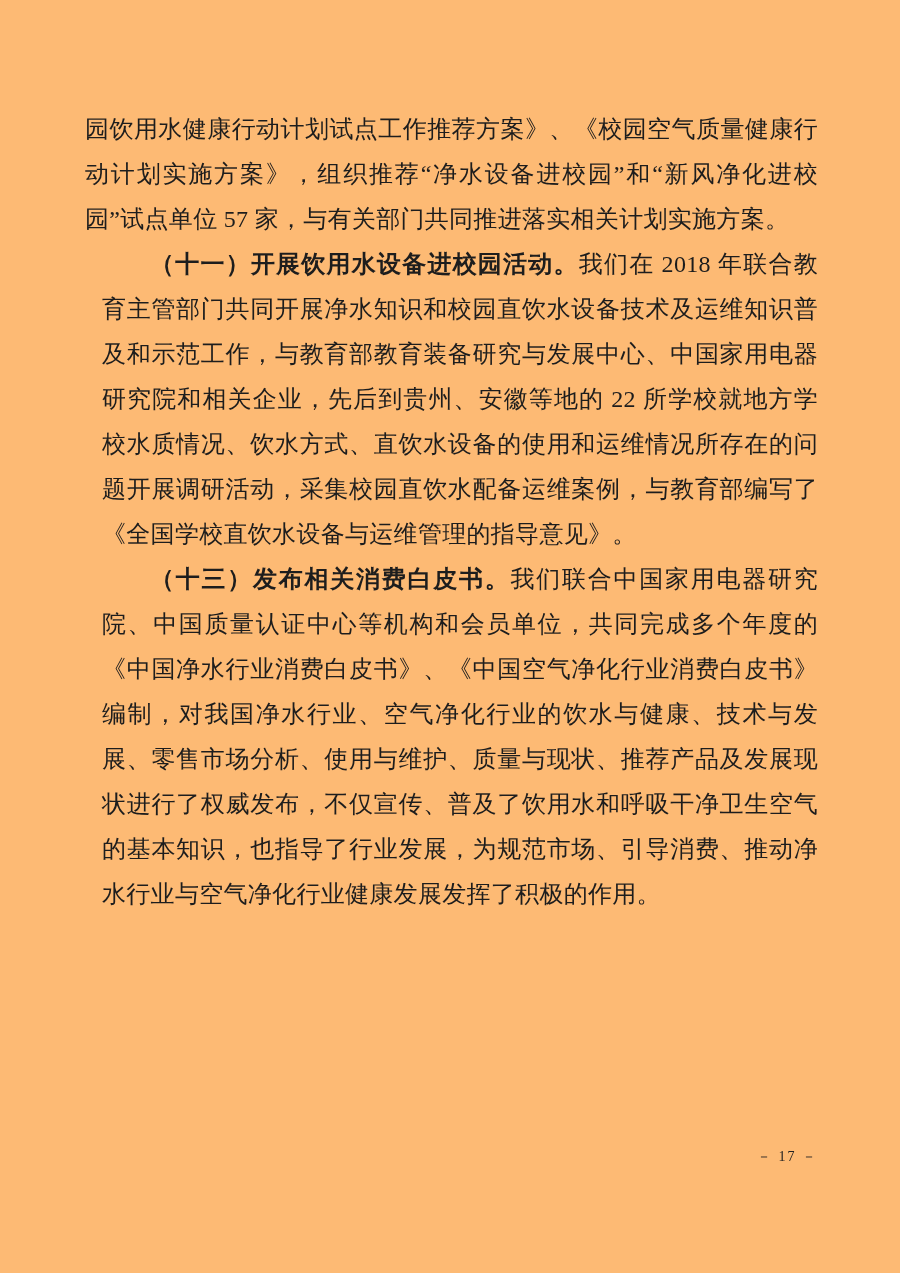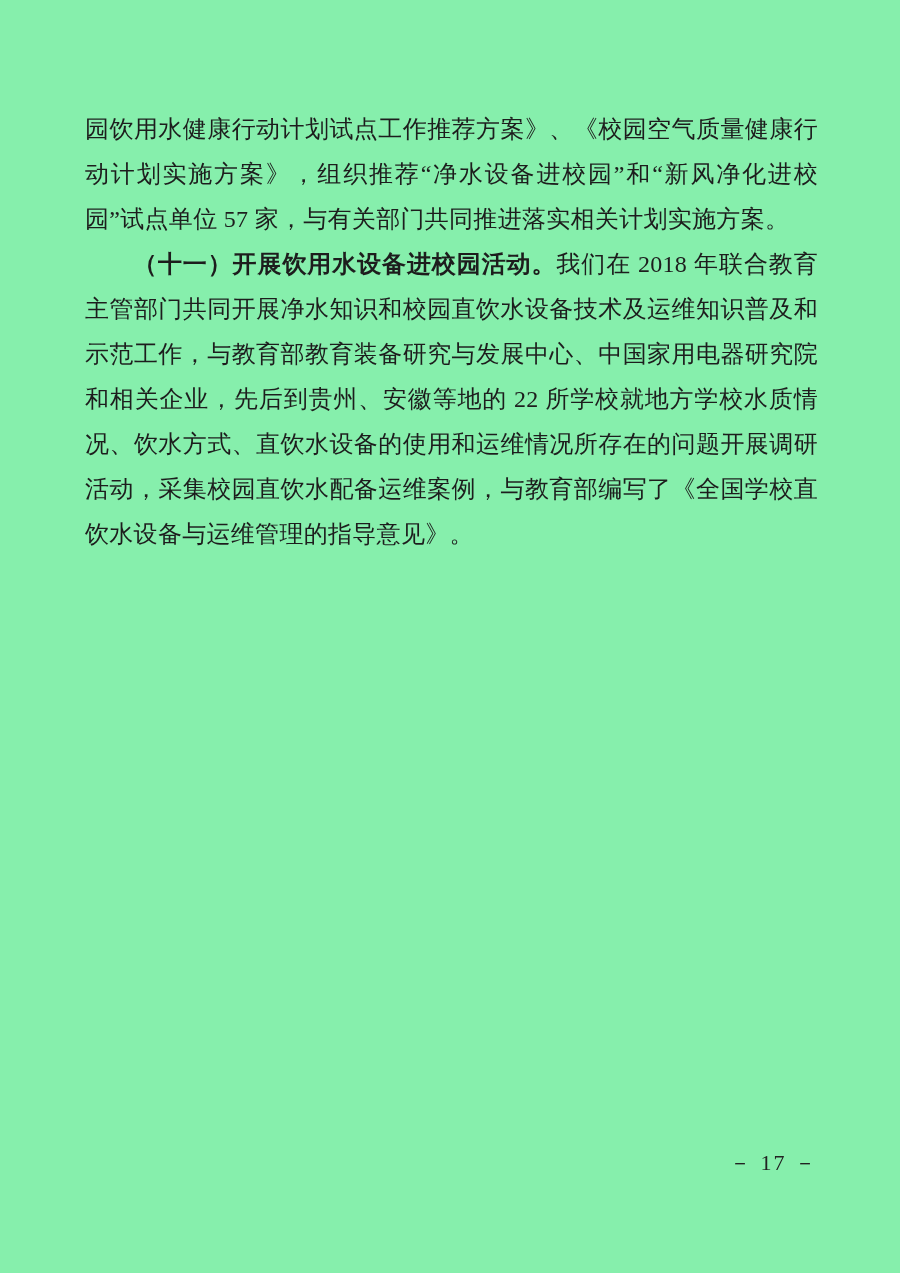--- a/index.html
+++ b/index.html
@@ -4,21 +4,21 @@
 <style>
   html, body {
     margin: 0;
     padding: 0;
     background: #ffffff;
   }
   .page {
     position: relative;
     width: 900px;
     height: 1273px;
-    background: #86efac;
+    background: #fdba74;
     font-family: "Liberation Serif", "DejaVu Serif", serif;
     color: #1d1d1d;
     overflow: hidden;
   }
   .content {
     position: absolute;
     left: 85px;
     top: 107px;
     width: 733px;
   }
@@ -27,42 +27,44 @@
     padding: 0;
     font-size: 24px;
     line-height: 45px;
     text-align: justify;
     text-justify: inter-ideograph;
     letter-spacing: 0.3px;
     word-break: break-all;
   }
   p.para.indent {
     text-indent: 2em;
+    margin-left: 17px;
   }
   p.para b.lead {
     font-weight: bold;
   }
   .page-number {
     position: absolute;
     top: 1148px;
     right: 82px;
-    font-size: 22px;
+    font-size: 14px;
     letter-spacing: 2px;
     color: #222222;
     font-family: "Liberation Serif", "DejaVu Serif", serif;
   }
 </style>
 </head>
 <body>
 
 <div class="page">
   <div class="content">
 
     <p class="para"><b class="lead"></b><span>园饮用水健康行动计划试点工作推荐方案》、《校园空气质量健康行动计划实施方案》，组织推荐“净水设备进校园”和“新风净化进校园”试点单位 57 家，与有关部门共同推进落实相关计划实施方案。</span></p>
 
     <p class="para indent"><b class="lead">（十一）开展饮用水设备进校园活动。</b><span>我们在 2018 年联合教育主管部门共同开展净水知识和校园直饮水设备技术及运维知识普及和示范工作，与教育部教育装备研究与发展中心、中国家用电器研究院和相关企业，先后到贵州、安徽等地的 22 所学校就地方学校水质情况、饮水方式、直饮水设备的使用和运维情况所存在的问题开展调研活动，采集校园直饮水配备运维案例，与教育部编写了《全国学校直饮水设备与运维管理的指导意见》。</span></p>
 
 
+    <p class="para indent"><b class="lead">（十三）发布相关消费白皮书。</b><span>我们联合中国家用电器研究院、中国质量认证中心等机构和会员单位，共同完成多个年度的《中国净水行业消费白皮书》、《中国空气净化行业消费白皮书》编制，对我国净水行业、空气净化行业的饮水与健康、技术与发展、零售市场分析、使用与维护、质量与现状、推荐产品及发展现状进行了权威发布，不仅宣传、普及了饮用水和呼吸干净卫生空气的基本知识，也指导了行业发展，为规范市场、引导消费、推动净水行业与空气净化行业健康发展发挥了积极的作用。</span></p>
 
   </div>
 
   <div class="page-number">－ 17 －</div>
 </div>
 
 </body></html>

